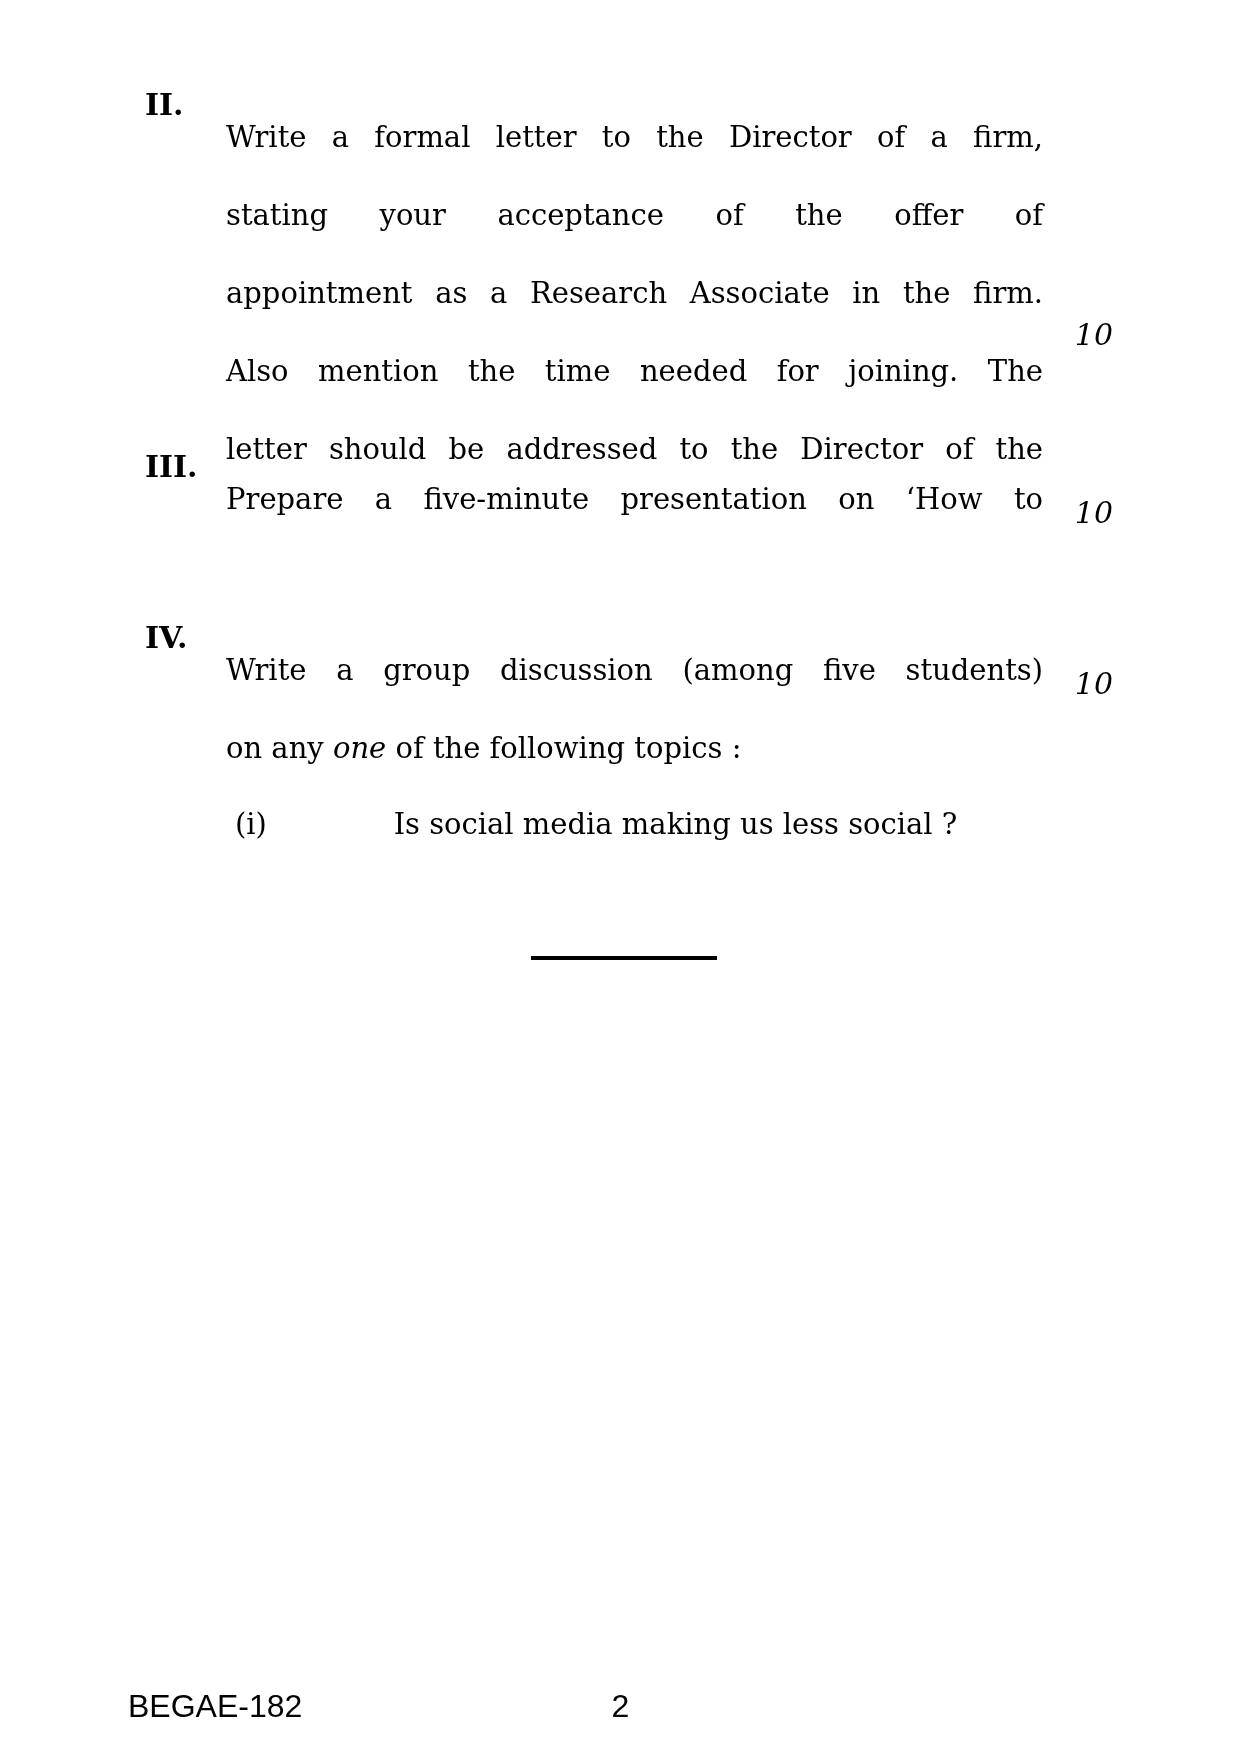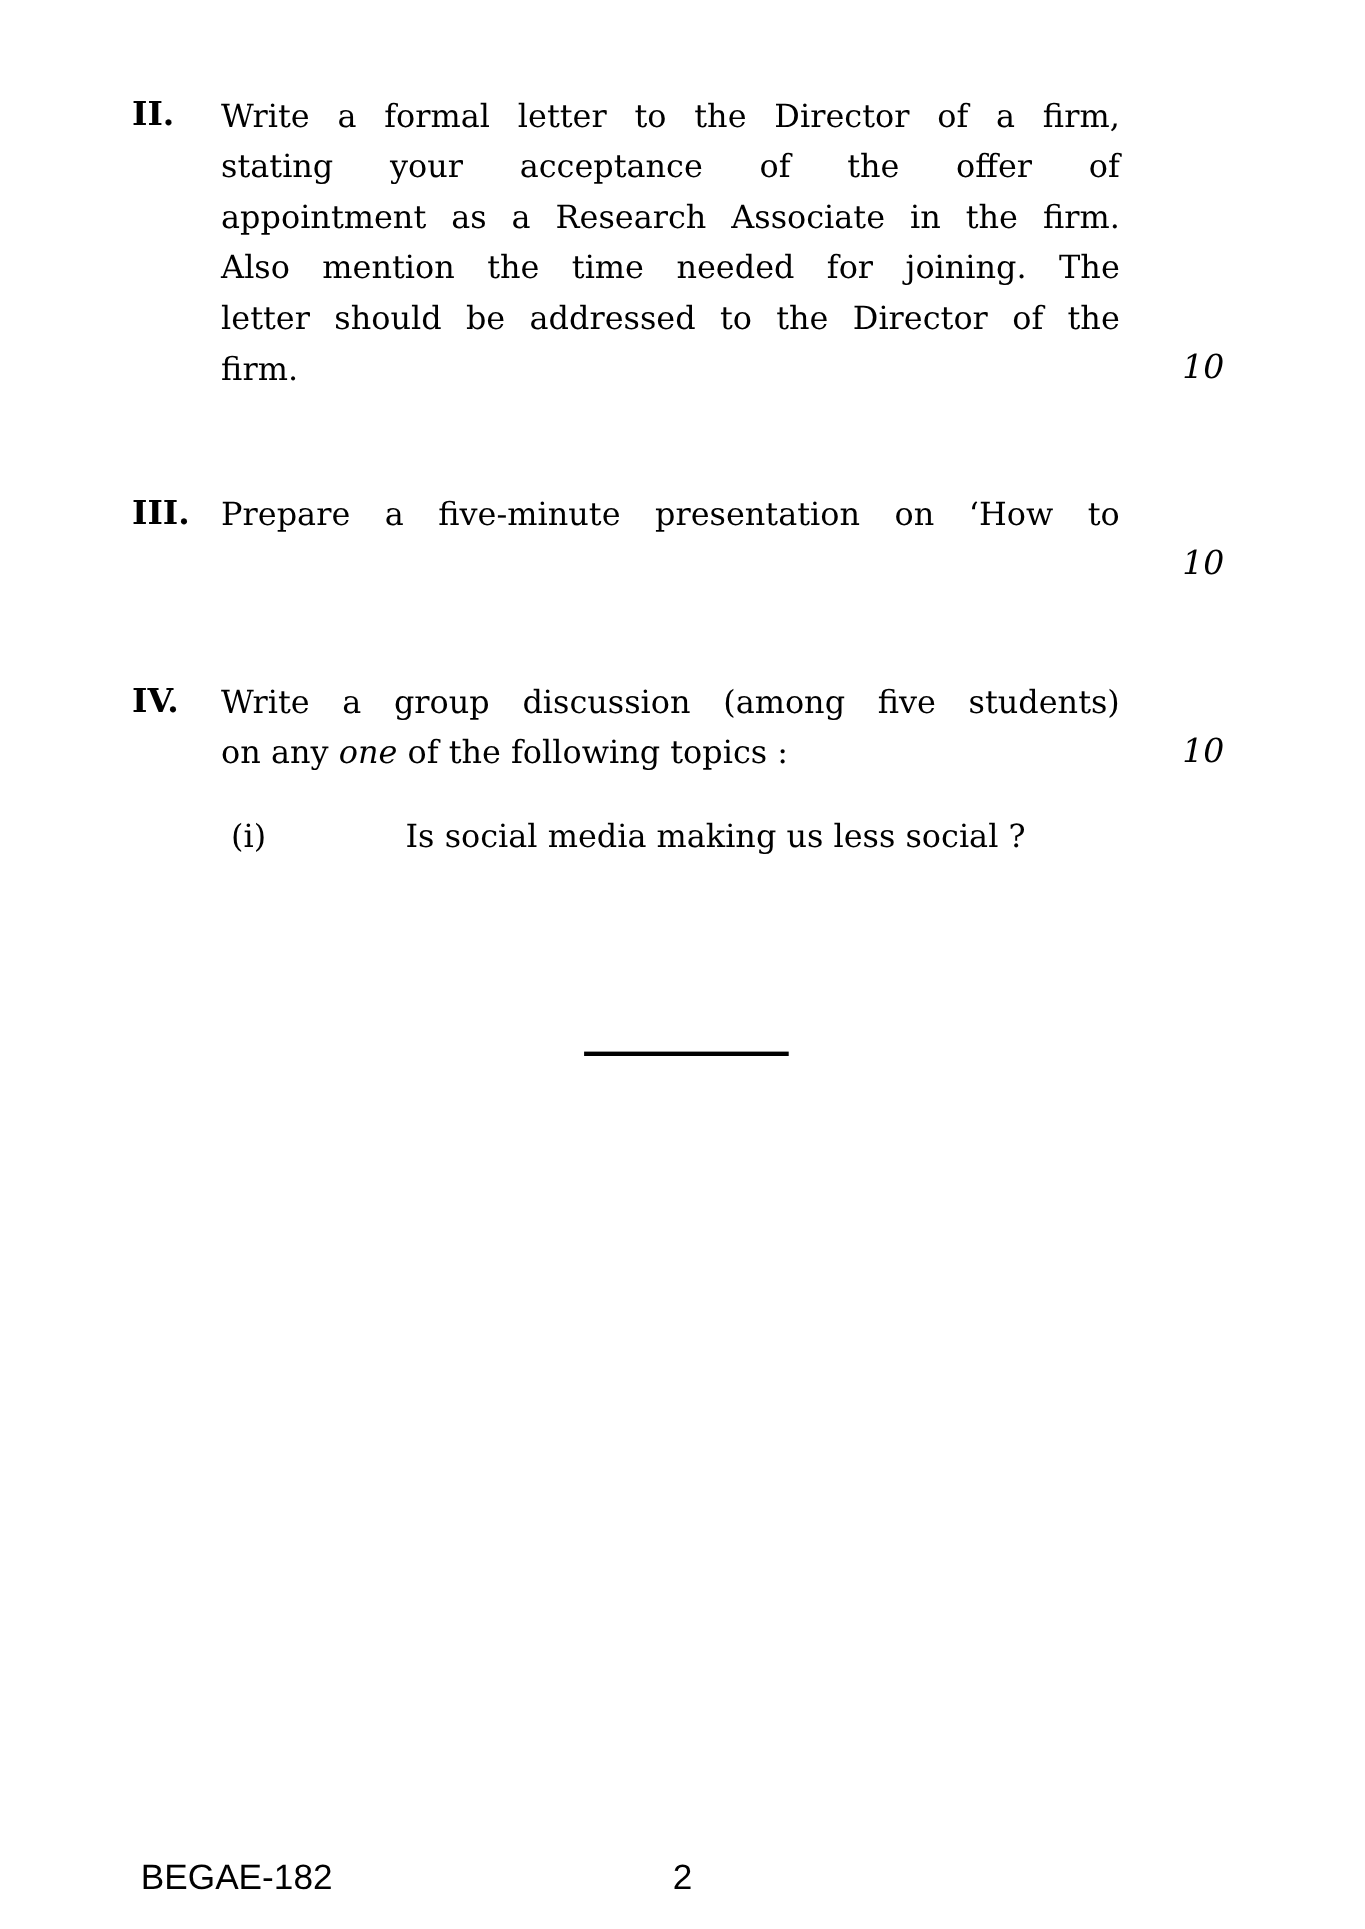--- a/index.html
+++ b/index.html
@@ -6,33 +6,34 @@
   .page {
     position: relative;
     width: 1241px;
     height: 1754px;
     margin: 0 auto;
     background: #ffffff;
     color: #000000;
     font-family: "DejaVu Serif", serif;
     overflow: hidden;
   }
-  .section { position: absolute; left: 120px; right: 128px; }
+  .section { position: absolute; left: 145px; right: 128px; }
   .sec-II  { top: 82px; }
   .sec-III { top: 444px; }
   .sec-IV  { top: 615px; }
   .qnum {
     position: absolute; left: 0; top: 0;
     font-weight: bold; font-size: 30px; line-height: 46px;
   }
   .qtext { margin-left: 81px; width: 817px; font-size: 29px; }
   .qline {
     line-height: 46px;
     text-align: justify;
     text-align-last: justify;
+    margin-top: 32px;
   }
   .qline.last { text-align-last: left; }
   .marks {
     position: absolute; right: 0;
     font-style: italic; font-size: 30px; line-height: 46px;
   }
   .bold-italic { font-weight: normal; font-style: italic; }
   .items { margin-top: 30px; padding-left: 9px; }
   .item { display: flex; line-height: 46px; font-size: 29px; margin-top: 12px; }
   .item:first-child { margin-top: 0; }
@@ -59,21 +60,20 @@
 
   <div id="sections">
       <div class="section sec-II">
         <div class="qnum">II.</div>
         <div class="qtext">
           <div class="qline"><span>Write a formal letter to the Director of a firm,</span></div>
           <div class="qline"><span>stating your acceptance of the offer of</span></div>
           <div class="qline"><span>appointment as a Research Associate in the firm.</span></div>
           <div class="qline"><span>Also mention the time needed for joining. The</span></div>
           <div class="qline"><span>letter should be addressed to the Director of the</span></div>
-          <div class="qline last"><span>firm.</span></div>
         </div>
         <div class="marks" style="top: 230px;">10</div>
       </div>
       <div class="section sec-III">
         <div class="qnum">III.</div>
         <div class="qtext">
           <div class="qline"><span>Prepare a five-minute presentation on ‘How to</span></div>
         </div>
         <div class="marks" style="top: 46px;">10</div>
       </div>

